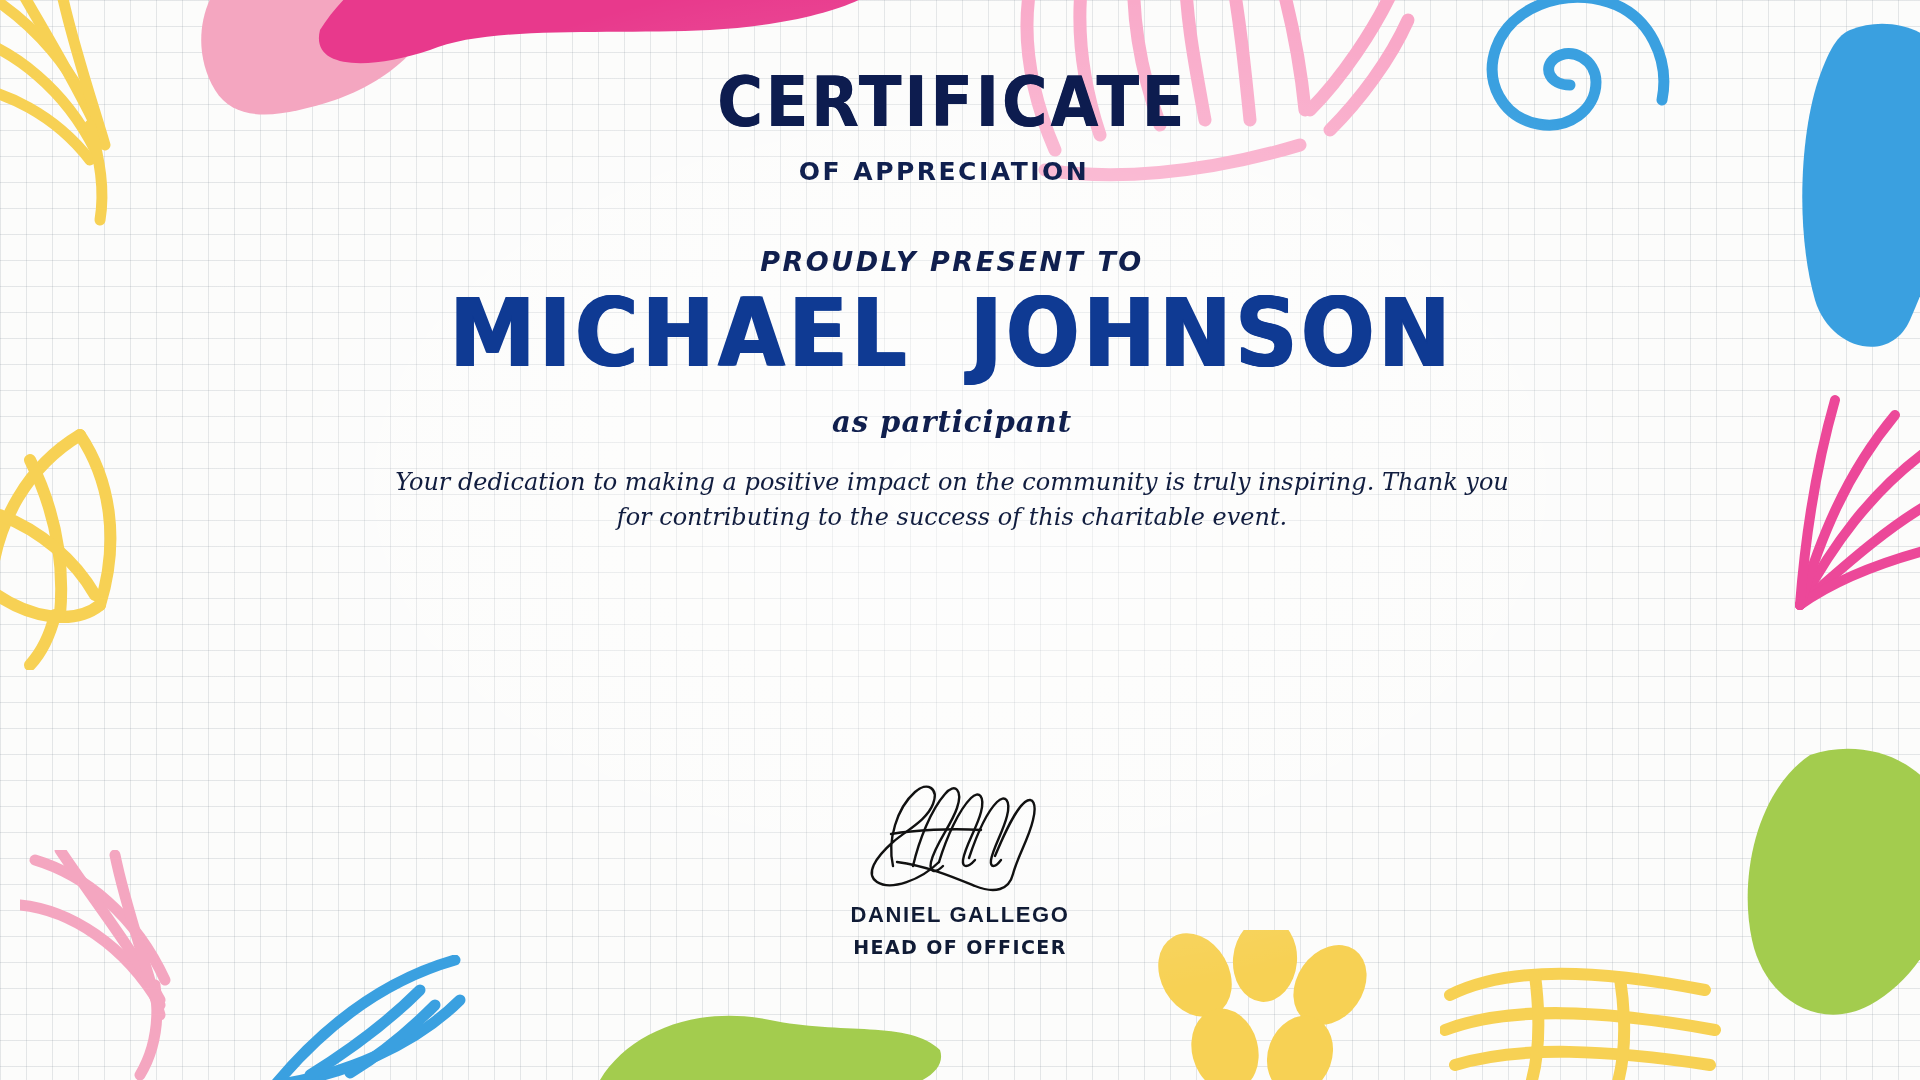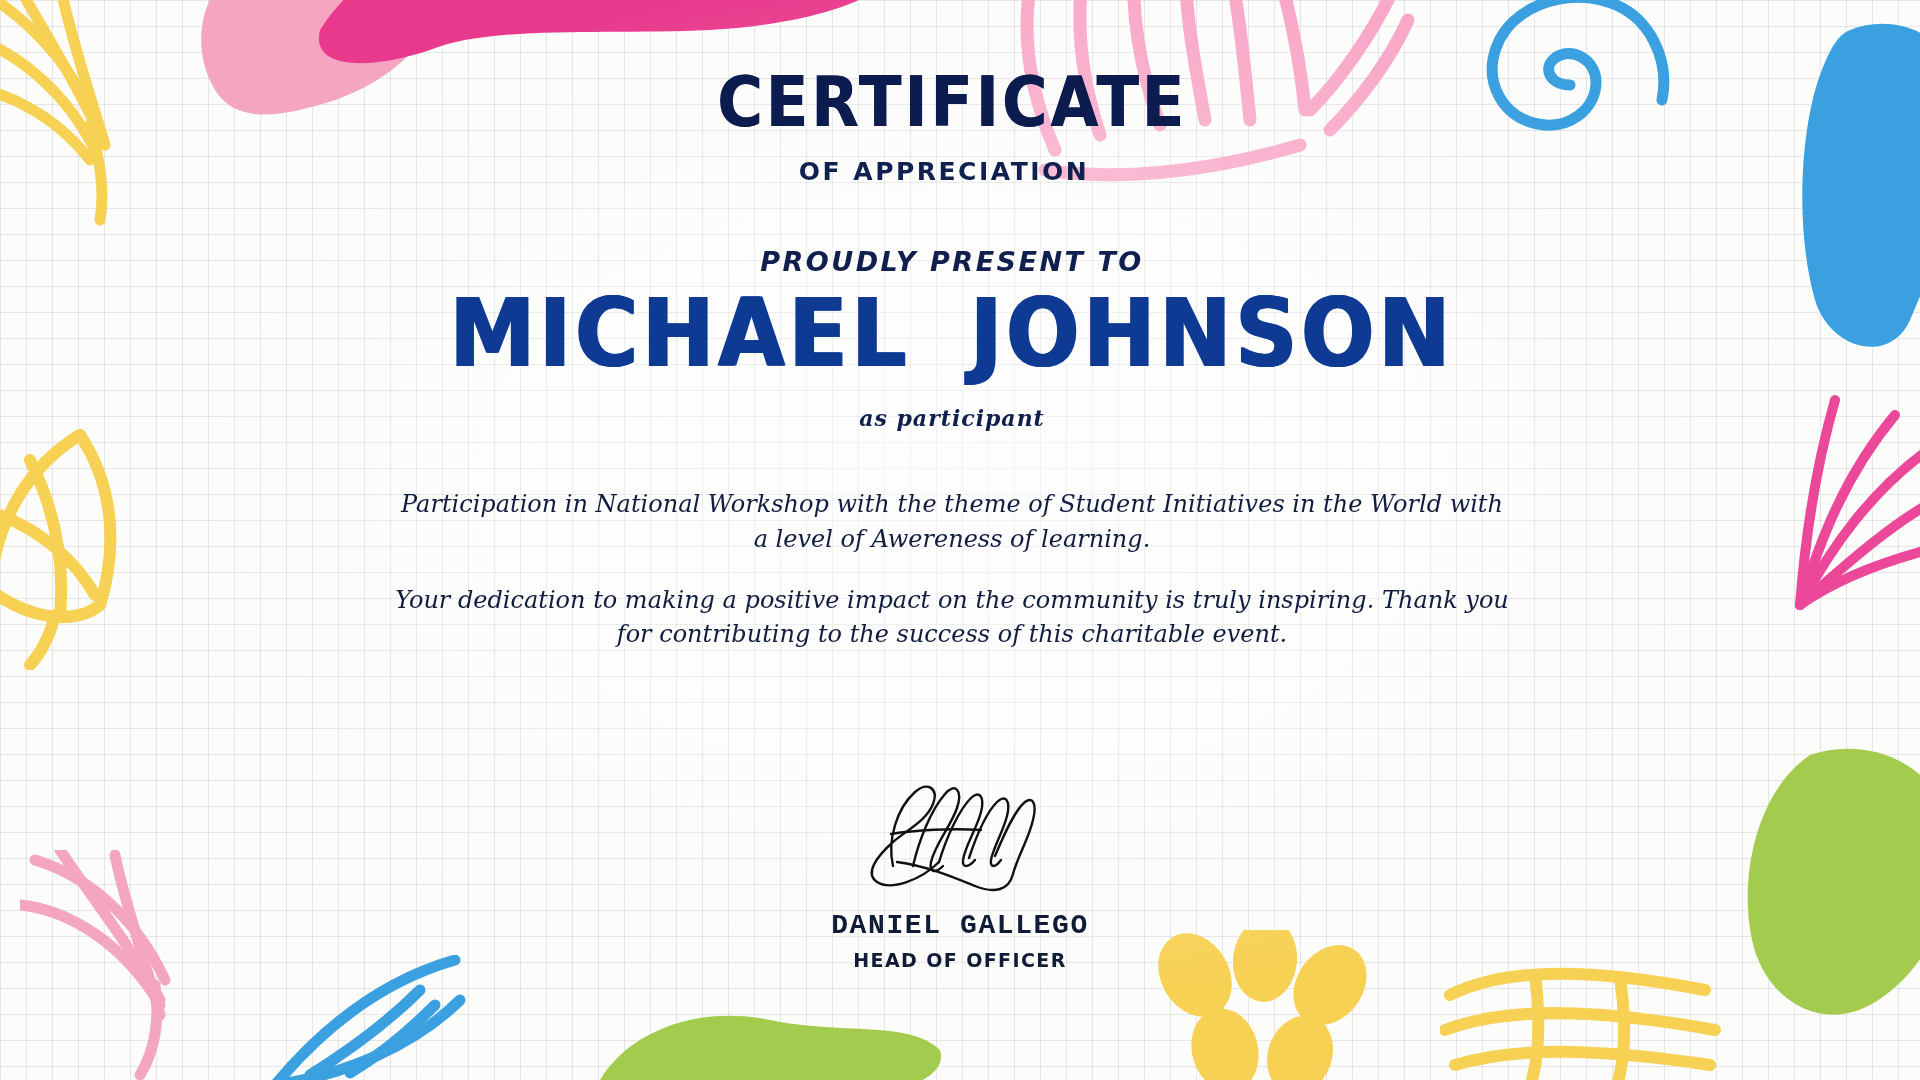--- a/index.html
+++ b/index.html
@@ -90,21 +90,21 @@
     margin: 6px 0 0 0;
     transform: scaleY(1.1);
     word-spacing: 26px;
     text-shadow: 1.2px 0 0 #0f3a93, -1.2px 0 0 #0f3a93;
   }
 
   .role {
     font-family: "DejaVu Serif", serif;
     font-weight: 700;
     font-style: italic;
-    font-size: 22px;
+    font-size: 29px;
     letter-spacing: 1px;
     color: #101f4e;
     margin: 22px 0 0 0;
   }
 
   .body-text {
     font-family: "DejaVu Serif", serif;
     font-style: italic;
     font-size: 24px;
     line-height: 1.45;
@@ -121,26 +121,26 @@
     position: absolute;
     left: 50%;
     transform: translateX(-50%);
     top: 770px;
     width: 420px;
     text-align: center;
     z-index: 6;
   }
   .sig-svg { display:block; margin: 0 auto; }
   .signer-name {
-    font-family: Liberation Mono, monospace;
-    font-weight: 700;
-    font-size: 28px;
+    font-family: Liberation Sans, sans-serif;
+    font-weight: 700;
+    font-size: 22px;
     letter-spacing: 1.6px;
     color: #101b35;
-    margin-top: 10px;
+    margin-top: 2px;
   }
   .signer-role {
     font-family: "DejaVu Sans", sans-serif;
     font-weight: 700;
     font-size: 19px;
     letter-spacing: 1.4px;
     color: #101b35;
     margin-top: 8px;
   }
 </style>
@@ -266,21 +266,20 @@
 
   <div class="content">
 
     <h1 class="title">CERTIFICATE</h1>
     <div class="subtitle">OF APPRECIATION</div>
 
     <div class="present-to">PROUDLY PRESENT TO</div>
     <div class="recipient">MICHAEL  JOHNSON</div>
     <div class="role">as participant</div>
 
-    <p class="body-text">Participation in National Workshop with the theme of Student Initiatives in the World with a level of Awereness of learning.</p>
     <p class="body-text second">Your dedication to making a positive impact on the community is truly inspiring. Thank you for contributing to the success of this charitable event.</p>
 
   </div>
 
   <div class="sign-block">
     <svg class="sig-svg" width="250" height="130" viewBox="0 0 250 130">
       <g fill="none" stroke="#111111" stroke-width="2.4" stroke-linecap="round">
         <path d="M58 96 C 52 70, 62 38, 80 22 C 92 11, 104 18, 98 34 C 92 50, 72 60, 58 72 C 40 88, 30 104, 42 112 C 56 121, 86 110, 104 92"></path>
         <path d="M78 96 C 84 70, 96 40, 110 24 C 120 12, 128 20, 122 38 C 116 56, 100 74, 96 92 C 94 102, 100 104, 108 96"></path>
         <path d="M104 92 C 112 66, 124 40, 136 28 C 144 20, 150 26, 146 42 C 142 58, 130 76, 128 90 C 127 98, 133 98, 140 90"></path>

